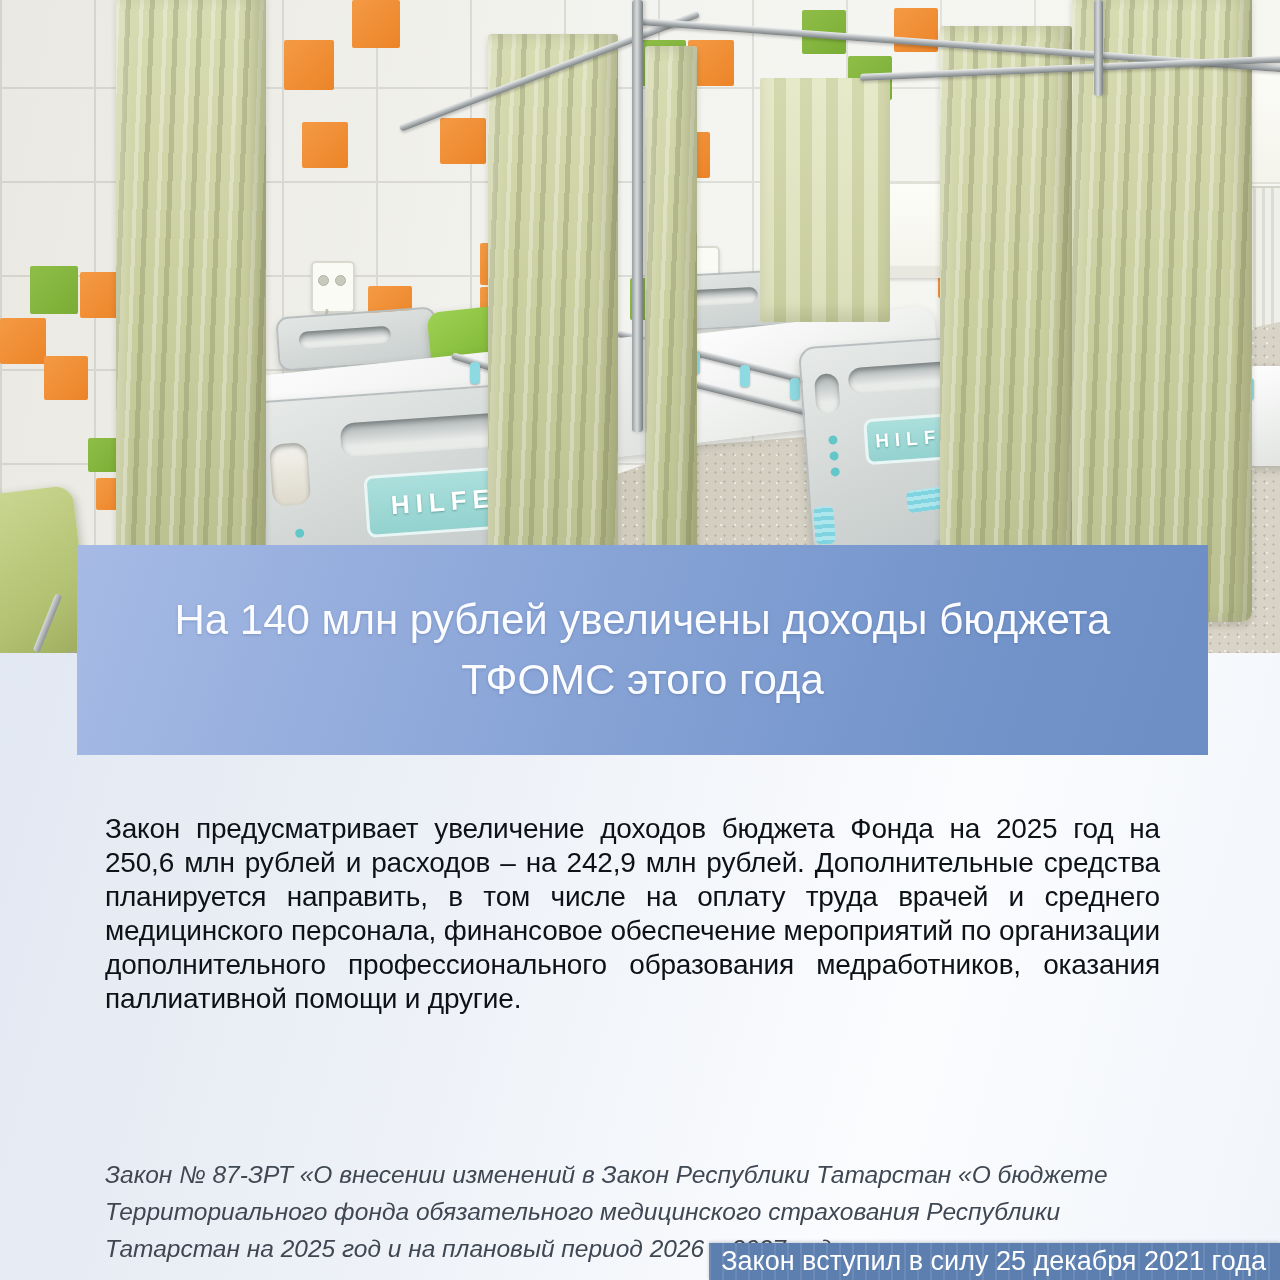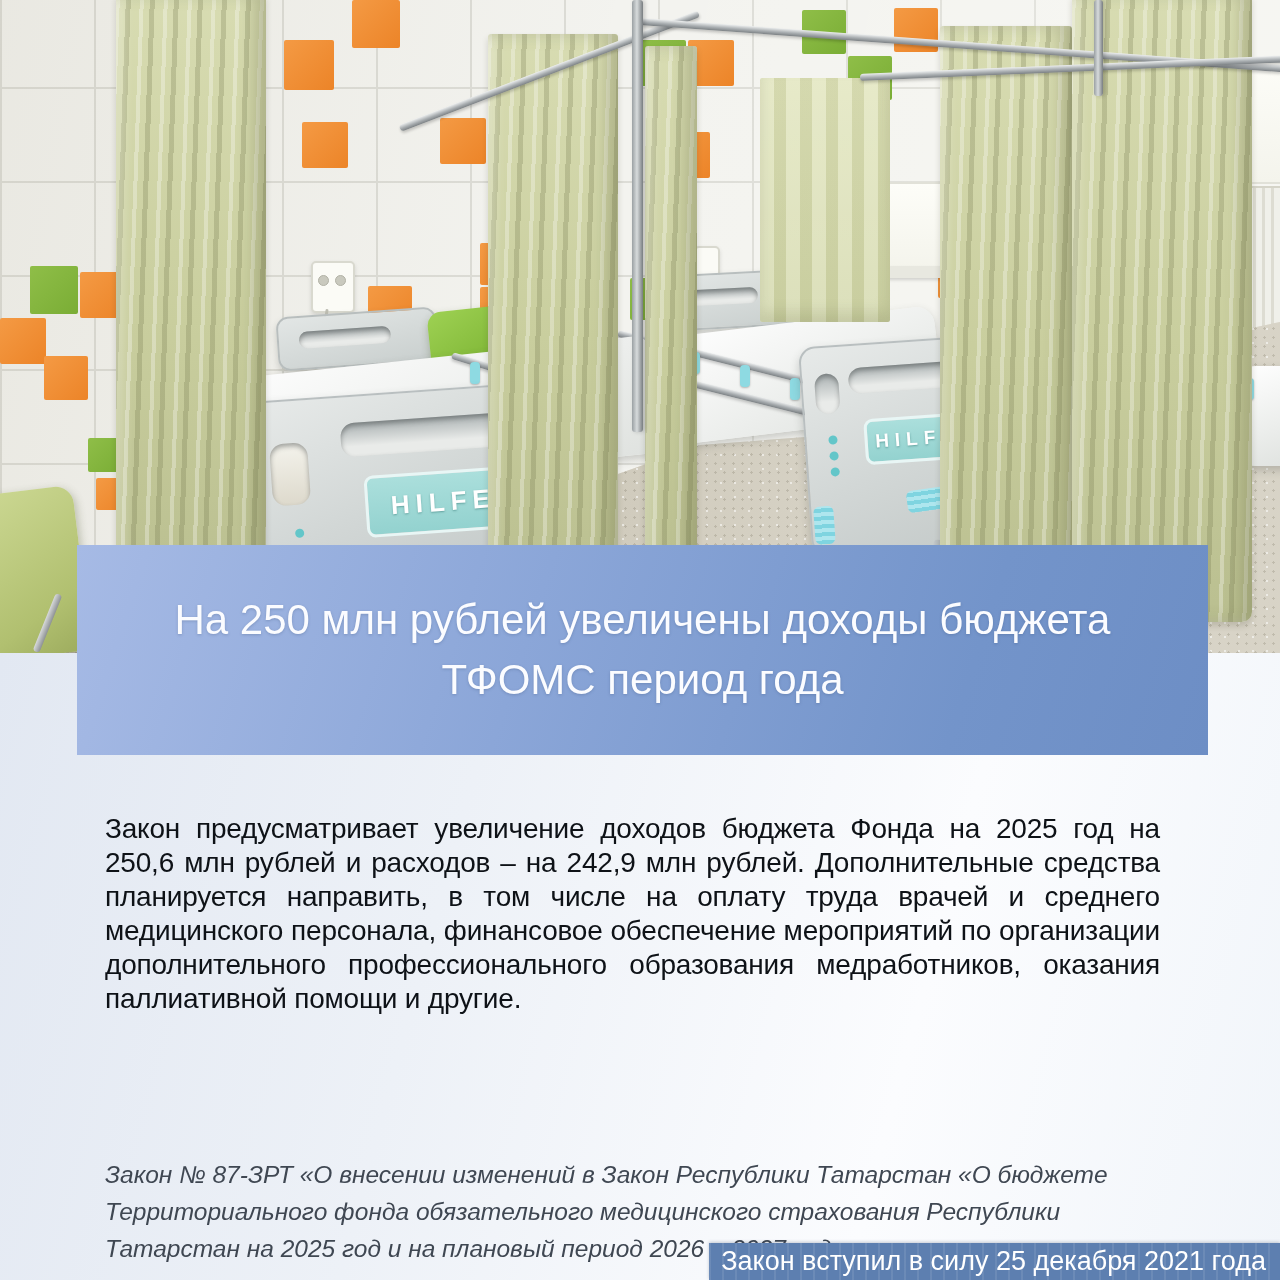--- a/index.html
+++ b/index.html
@@ -205,22 +205,22 @@
     <div class="abs rail" style="left:640px;top:18px;width:645px;transform:rotate(4.2deg)"></div>
     <div class="abs rail" style="left:860px;top:74px;width:425px;transform:rotate(-2.5deg)"></div>
     <div class="abs pole" style="left:632px;top:0;height:432px"></div>
     <div class="abs pole" style="left:1094px;top:0;height:96px;width:9px"></div>
 
     <div class="abs palechair" style="left:-14px;top:490px;width:96px;height:166px;transform:rotate(-7deg)"></div>
     <div class="abs fork" style="left:44px;top:592px;width:7px;height:62px;transform:rotate(22deg);background:linear-gradient(90deg,#d8dadb,#8d9194)"></div>
   </div>
 
   <div class="abs banner">
-    <div>На 250 млн рублей увеличены доходы бюджета</div>
-    <div>ТФОМС период года</div>
+    <div>На 140 млн рублей увеличены доходы бюджета</div>
+    <div>ТФОМС этого года</div>
   </div>
 
   <div class="abs lower"></div>
 
   <div class="abs bodytext">Закон предусматривает увеличение доходов бюджета Фонда на 2025 год на 250,6 млн рублей и расходов – на 242,9 млн рублей.  Дополнительные средства планируется направить, в том числе на оплату труда врачей и среднего медицинского персонала, финансовое обеспечение мероприятий по организации дополнительного профессионального образования медработников, оказания паллиативной помощи и другие.</div>
 
   <div class="abs footnote">Закон № 87-ЗРТ «О внесении изменений в Закон Республики Татарстан «О бюджете Территориального фонда обязательного медицинского страхования Республики Татарстан на 2025 год и на плановый период 2026 и 2027 годов»</div>
 
   <div class="abs badge">Закон вступил в силу 25 декабря 2021 года</div>
 

